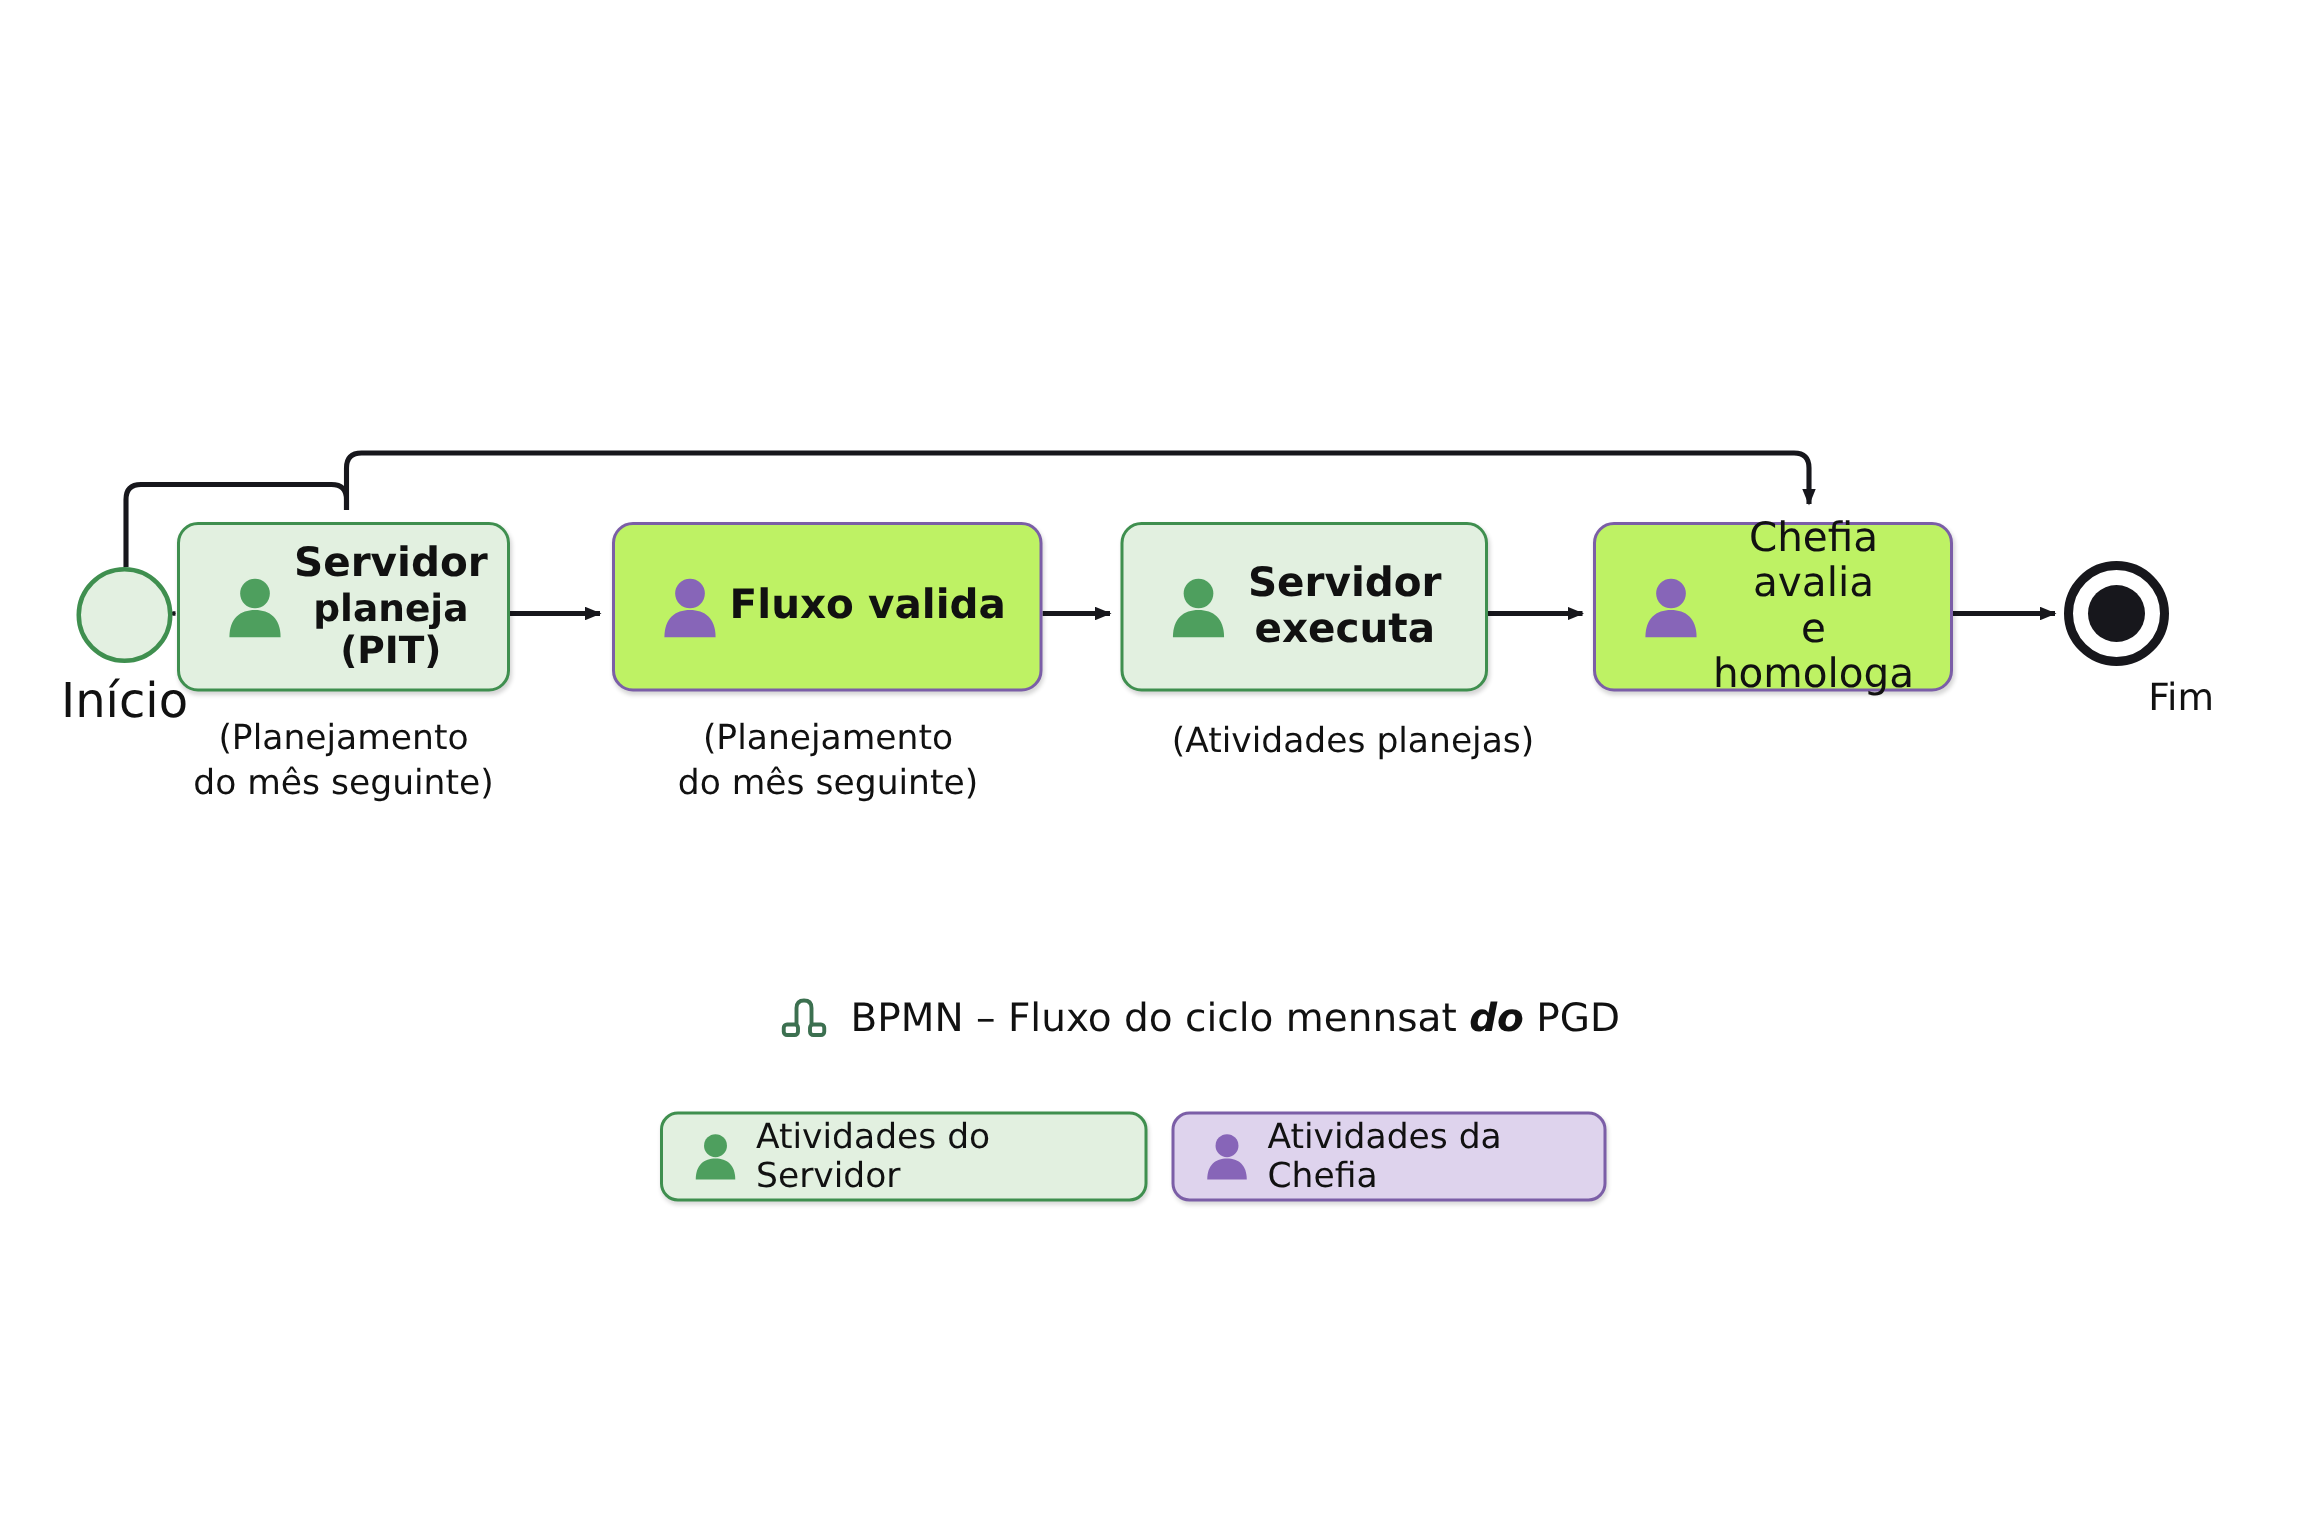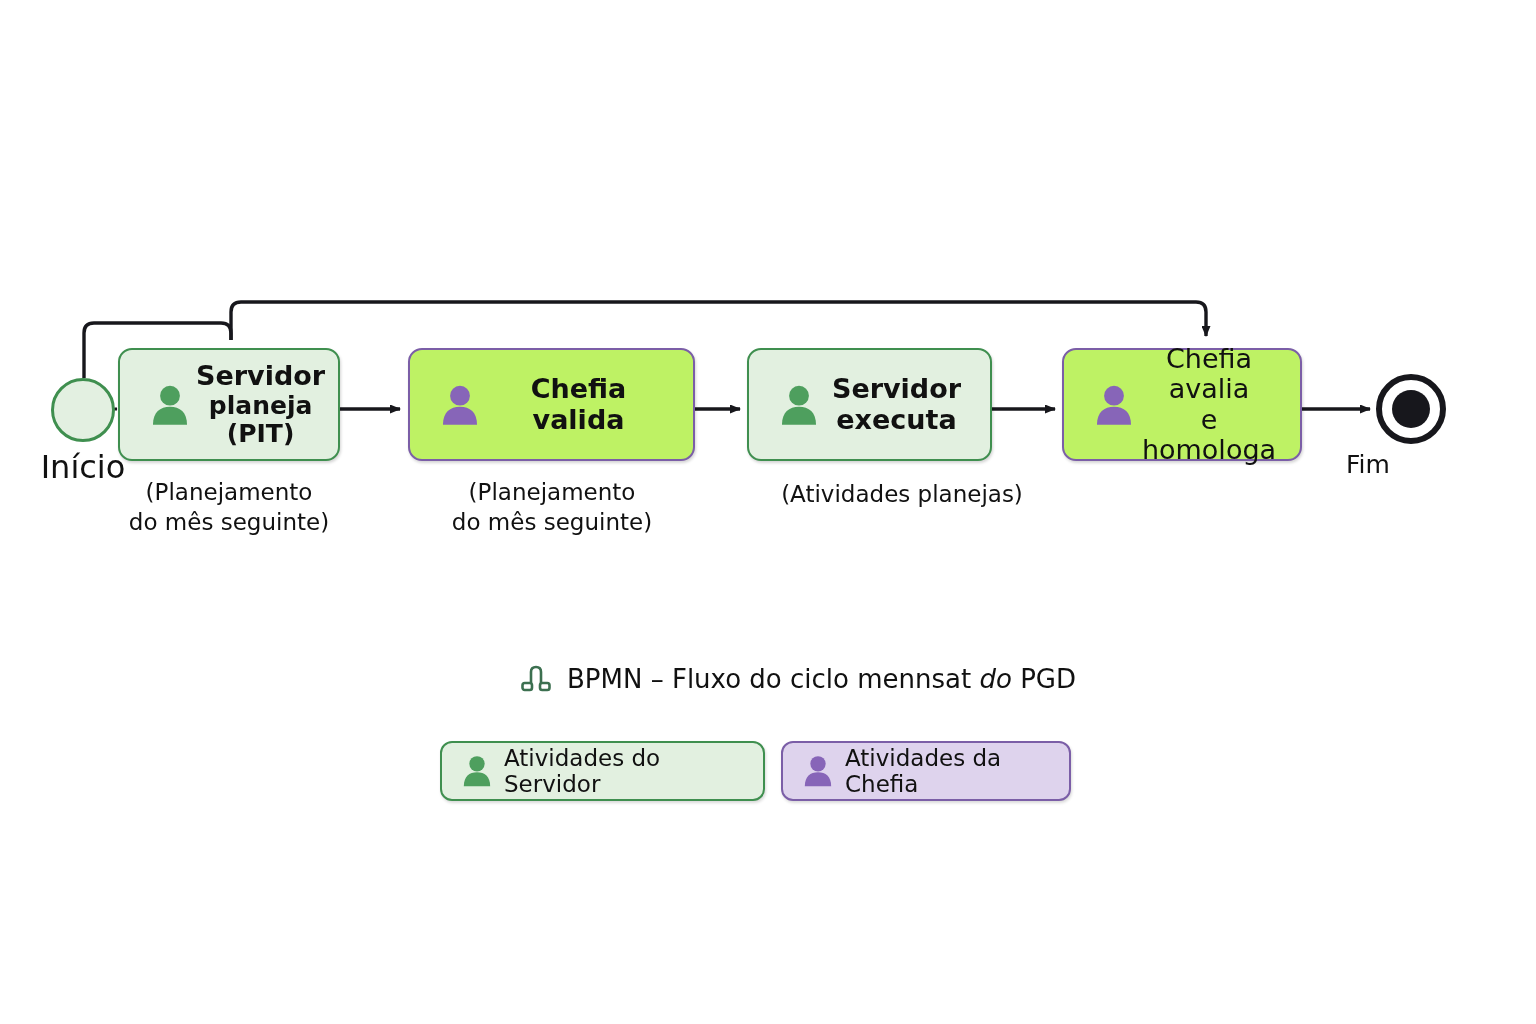--- a/index.html
+++ b/index.html
@@ -73,21 +73,21 @@
     width: 38px;
     height: 38px;
     border-radius: 50%;
     background: #17171c;
   }
   .end-label {
     position: absolute;
     left: 1346px;
     top: 450px;
     width: 130px;
-    text-align: left;
+    text-align: right;
     font-size: 25px;
     color: #111111;
   }
 
   
   .task {
     position: absolute;
     box-sizing: border-box;
     border-radius: 14px;
     display: flex;
@@ -149,21 +149,21 @@
     top: 662px;
     display: flex;
     align-items: center;
     gap: 14px;
     font-size: 26px;
     color: #111111;
   }
   #bpmn-caption .bpmn-icon { width: 34px; height: 34px; display: block; }
   #bpmn-caption .cap-txt { white-space: pre; }
   #bpmn-caption .it { }
-  #bpmn-caption .it-b { font-style: italic; font-weight: normal; }
+  #bpmn-caption .it-b { font-style: italic; font-weight: bold; }
 
   
   .legend-item {
     position: absolute;
     box-sizing: border-box;
     border-radius: 12px;
     display: flex;
     align-items: center;
     gap: 10px;
     padding: 0 18px;
@@ -223,21 +223,21 @@
   </div>
   <div class="caption" id="cap1">(Planejamento
 do mês seguinte)</div>
 
   <div class="task purple n2" id="node2">
     <svg class="person" viewBox="0 0 40 40">
       <circle cx="20" cy="11.5" r="9" fill="#8765b8"></circle>
       <path d="M4.5,38 C4.5,26.5 11,21.5 20,21.5 C29,21.5 35.5,26.5 35.5,38 Z" fill="#8765b8"></path>
     </svg>
     <span class="task-text">
-      <span class="line-a">Chefia valida</span>
+      <span class="line-a">Fluxo valida</span>
     </span>
   </div>
   <div class="caption" id="cap2">(Planejamento
 do mês seguinte)</div>
 
   <div class="task green n3" id="node3">
     <svg class="person" viewBox="0 0 40 40">
       <circle cx="20" cy="11.5" r="9" fill="#4e9f5e"></circle>
       <path d="M4.5,38 C4.5,26.5 11,21.5 20,21.5 C29,21.5 35.5,26.5 35.5,38 Z" fill="#4e9f5e"></path>
     </svg>

